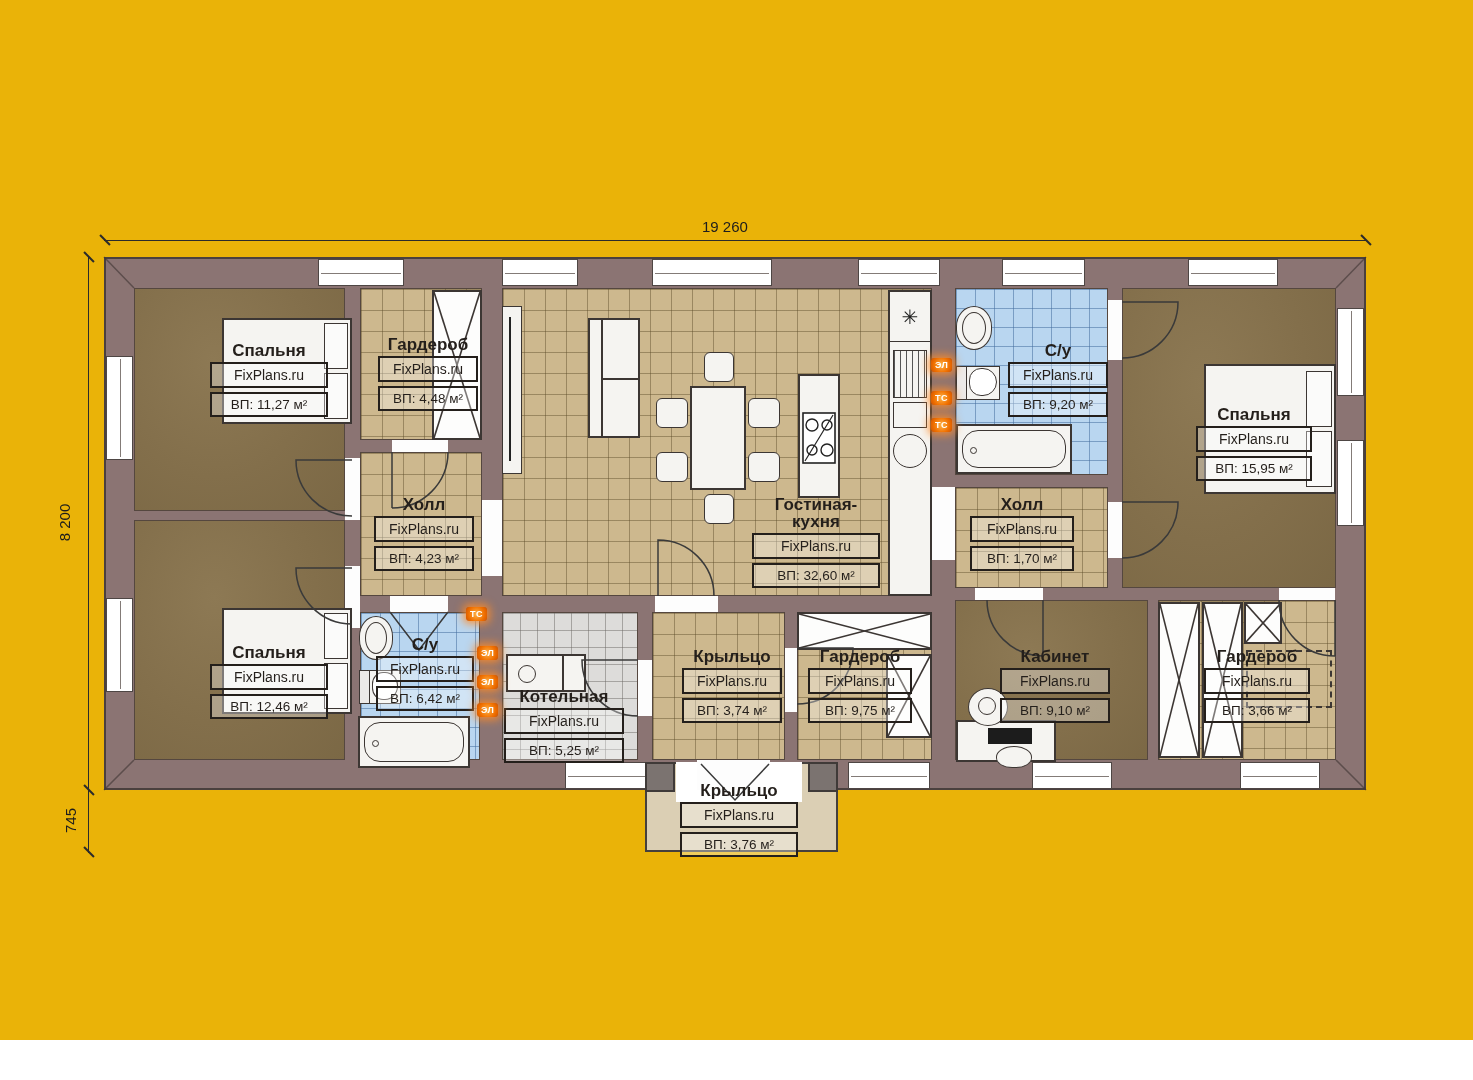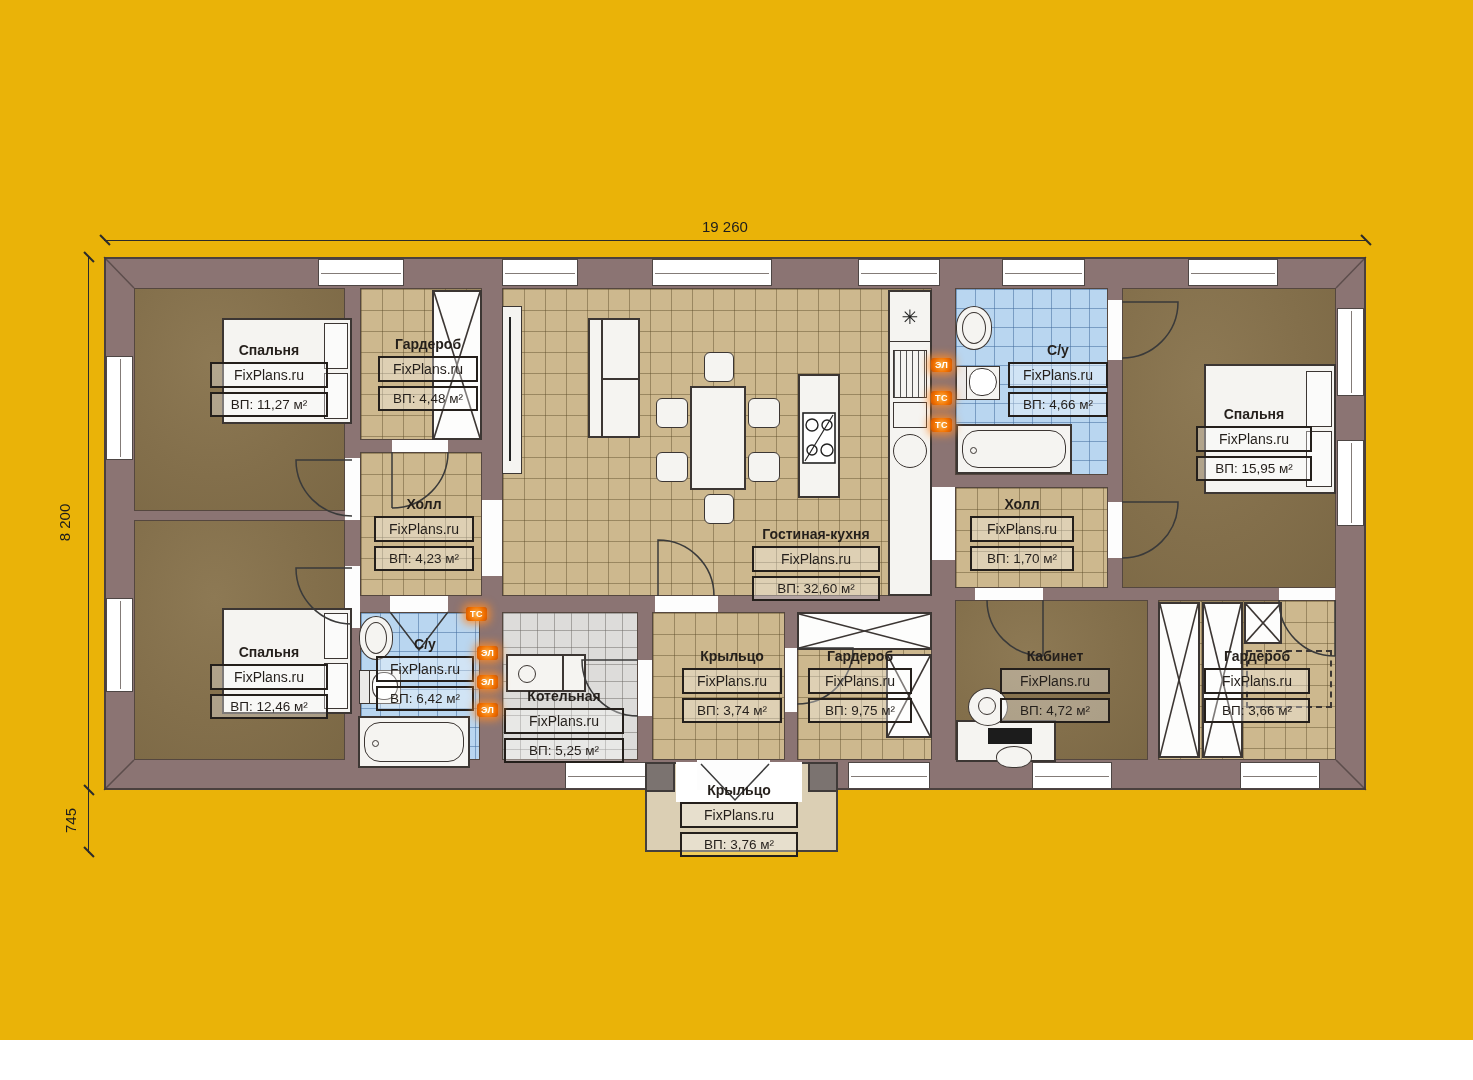--- a/index.html
+++ b/index.html
@@ -36,21 +36,21 @@
   
   .furn{background:#f5f4f1;border:2px solid #3c3633;z-index:20;}
   .thin{border-width:1.5px;}
   .pillow{background:#fbfbfa;border:1.5px solid #3c3633;position:absolute;box-sizing:border-box;}
   .xbox{background:#fdfdfc;border:2px solid #3c3633;z-index:20;}
   .xbox svg{width:100%;height:100%;display:block;}
   .dashedbox{border:2px dashed #3c3633;z-index:21;background:transparent;}
 
   
   .room-label{z-index:30;text-align:center;color:#241f1b;}
-  .room-label .rname{font-size:14px;font-weight:700;margin-bottom:3px;line-height:17px;}
+  .room-label .rname{font-size:17px;font-weight:700;margin-bottom:3px;line-height:17px;}
   .room-label .wm{border:2px solid #241f1b;background:rgba(255,255,255,.34);
                   font-size:14px;line-height:20px;padding:1px 2px;}
   .room-label .area{border:2px solid #241f1b;background:rgba(255,255,255,.34);
                   font-size:13.5px;line-height:19px;padding:1px 2px;margin-top:4px;}
 
   
   .uicon{z-index:40;font-size:9px;font-weight:700;color:#fff;letter-spacing:.5px;
          background:radial-gradient(circle,#ffb347 0%,#f07000 62%,#cf5300 100%);
          padding:2px 4px;border-radius:3px;line-height:10px;
          box-shadow:0 0 8px 3px rgba(255,140,40,.85);}
@@ -292,29 +292,29 @@
   <div class="abs room-label" style="left:378px;top:336px;width:100px">
     <div class="rname">Гардероб</div>
     <div class="wm">FixPlans.ru</div>
     <div class="area">ВП: 4,48 м²</div>
   </div>
   <div class="abs room-label" style="left:374px;top:496px;width:100px">
     <div class="rname">Холл</div>
     <div class="wm">FixPlans.ru</div>
     <div class="area">ВП: 4,23 м²</div>
   </div>
-  <div class="abs room-label" style="left:752px;top:526px;width:128px">
+  <div class="abs room-label" style="left:752px;top:496px;width:128px">
     <div class="rname">Гостиная-кухня</div>
     <div class="wm">FixPlans.ru</div>
     <div class="area">ВП: 32,60 м²</div>
   </div>
   <div class="abs room-label" style="left:1008px;top:342px;width:100px">
     <div class="rname">С/у</div>
     <div class="wm">FixPlans.ru</div>
-    <div class="area">ВП: 4,66 м²</div>
+    <div class="area">ВП: 9,20 м²</div>
   </div>
   <div class="abs room-label" style="left:970px;top:496px;width:104px">
     <div class="rname">Холл</div>
     <div class="wm">FixPlans.ru</div>
     <div class="area">ВП: 1,70 м²</div>
   </div>
   <div class="abs room-label" style="left:1196px;top:406px;width:116px">
     <div class="rname">Спальня</div>
     <div class="wm">FixPlans.ru</div>
     <div class="area">ВП: 15,95 м²</div>
@@ -340,21 +340,21 @@
     <div class="area">ВП: 3,74 м²</div>
   </div>
   <div class="abs room-label" style="left:808px;top:648px;width:104px">
     <div class="rname">Гардероб</div>
     <div class="wm">FixPlans.ru</div>
     <div class="area">ВП: 9,75 м²</div>
   </div>
   <div class="abs room-label" style="left:1000px;top:648px;width:110px">
     <div class="rname">Кабинет</div>
     <div class="wm">FixPlans.ru</div>
-    <div class="area">ВП: 4,72 м²</div>
+    <div class="area">ВП: 9,10 м²</div>
   </div>
   <div class="abs room-label" style="left:1204px;top:648px;width:106px">
     <div class="rname">Гардероб</div>
     <div class="wm">FixPlans.ru</div>
     <div class="area">ВП: 3,66 м²</div>
   </div>
   <div class="abs room-label" style="left:680px;top:782px;width:118px">
     <div class="rname">Крыльцо</div>
     <div class="wm">FixPlans.ru</div>
     <div class="area">ВП: 3,76 м²</div>

